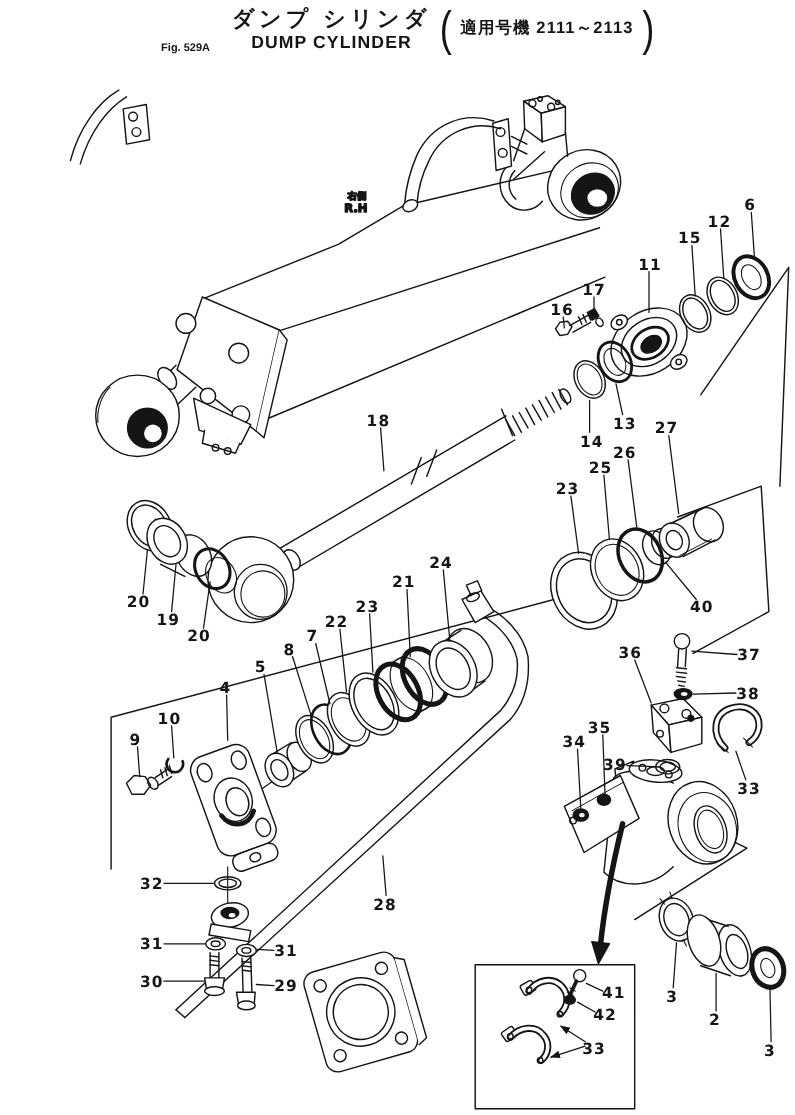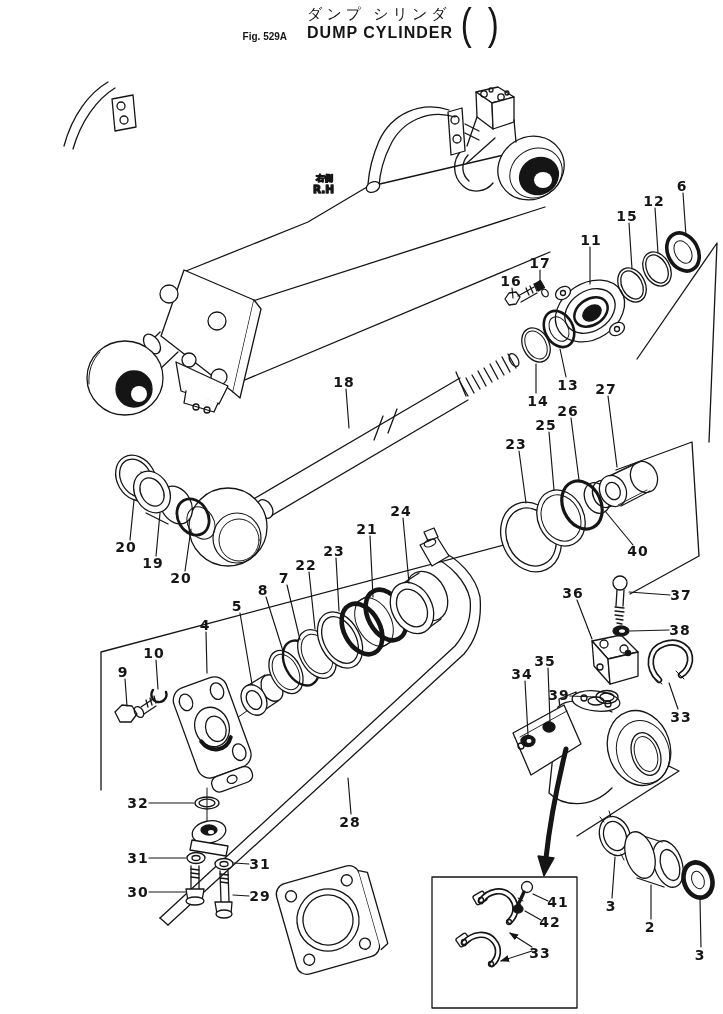--- a/index.html
+++ b/index.html
@@ -2,21 +2,21 @@
 <html><head>
 <meta charset="utf-8">
 <style>
   html,body{margin:0;padding:0;background:#ffffff;}
   body{width:723px;height:1014px;position:relative;overflow:hidden;
        font-family:"Liberation Sans","DejaVu Sans",sans-serif;color:#151515;}
   .header{position:absolute;top:4px;left:0;width:100%;display:flex;
           justify-content:center;align-items:center;gap:6px;
           transform:translateX(10px);}
   .h-left{display:grid;grid-template-columns:auto auto;column-gap:20px;align-items:end;}
-  .h-jp{grid-column:2;font-weight:400;font-size:15px;letter-spacing:4px;text-align:left;}
+  .h-jp{grid-column:2;font-weight:700;font-size:20px;letter-spacing:4px;text-align:left;}
   .h-fig{grid-column:1;font-weight:700;font-size:10px;}
   .h-en{grid-column:2;font-weight:700;font-size:16px;letter-spacing:1px;text-align:center;}
   .h-paren{font-size:44px;font-weight:400;line-height:0.9;transform:scaleX(0.75);}
   .h-right{display:flex;flex-direction:column;justify-content:center;}
   .h-right div{font-weight:700;font-size:15px;letter-spacing:1px;line-height:1.25;}
   svg{position:absolute;left:0;top:0;}
   svg text{font-family:"DejaVu Sans","Liberation Sans",sans-serif;font-weight:700;fill:#151515;}
   .co{font-size:14px;letter-spacing:1px;}
   .ld{stroke:#151515;stroke-width:1.15;}
   .tube-o{stroke:#151515;stroke-width:6.5;fill:none;}
@@ -26,20 +26,21 @@
 <body>
 
 <div class="header">
   <div class="h-left">
     <div class="h-jp">ダンプ シリンダ</div>
     <div class="h-fig">Fig. 529A</div>
     <div class="h-en">DUMP CYLINDER</div>
   </div>
   <div class="h-paren">(</div>
   <div class="h-right">
+    <div>適用号機 2111～2113</div>
   </div>
   <div class="h-paren">)</div>
 </div>
 
 <svg width="723" height="1014" viewBox="0 0 723 1014">
 <defs>
   <marker id="arr" markerWidth="9" markerHeight="8" refX="7" refY="3" orient="auto">
     <path d="M0,0 L8,3 L0,6 Z" fill="#151515"></path>
   </marker>
 </defs>

